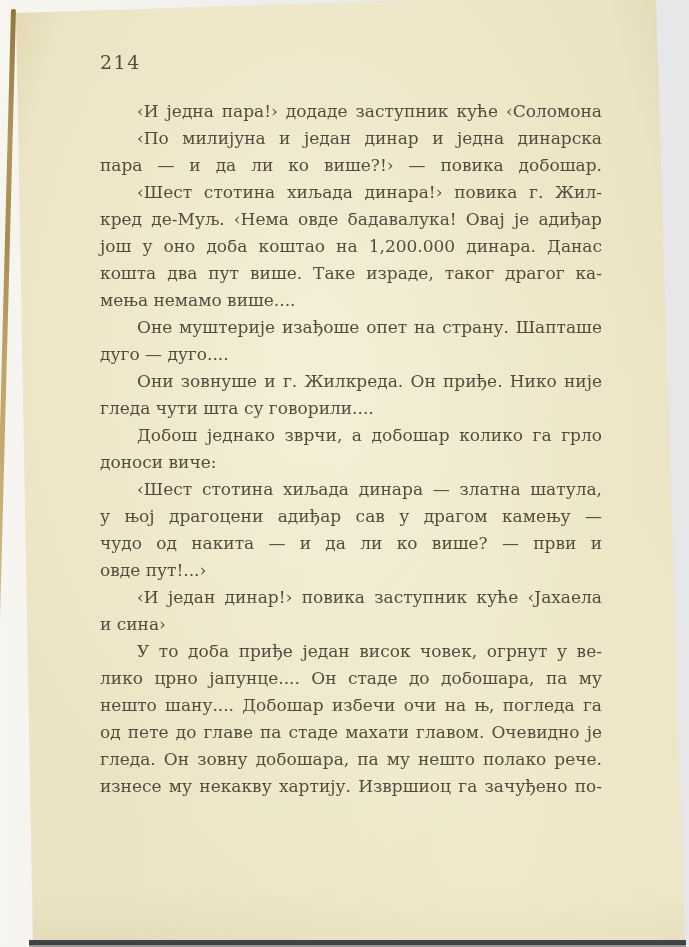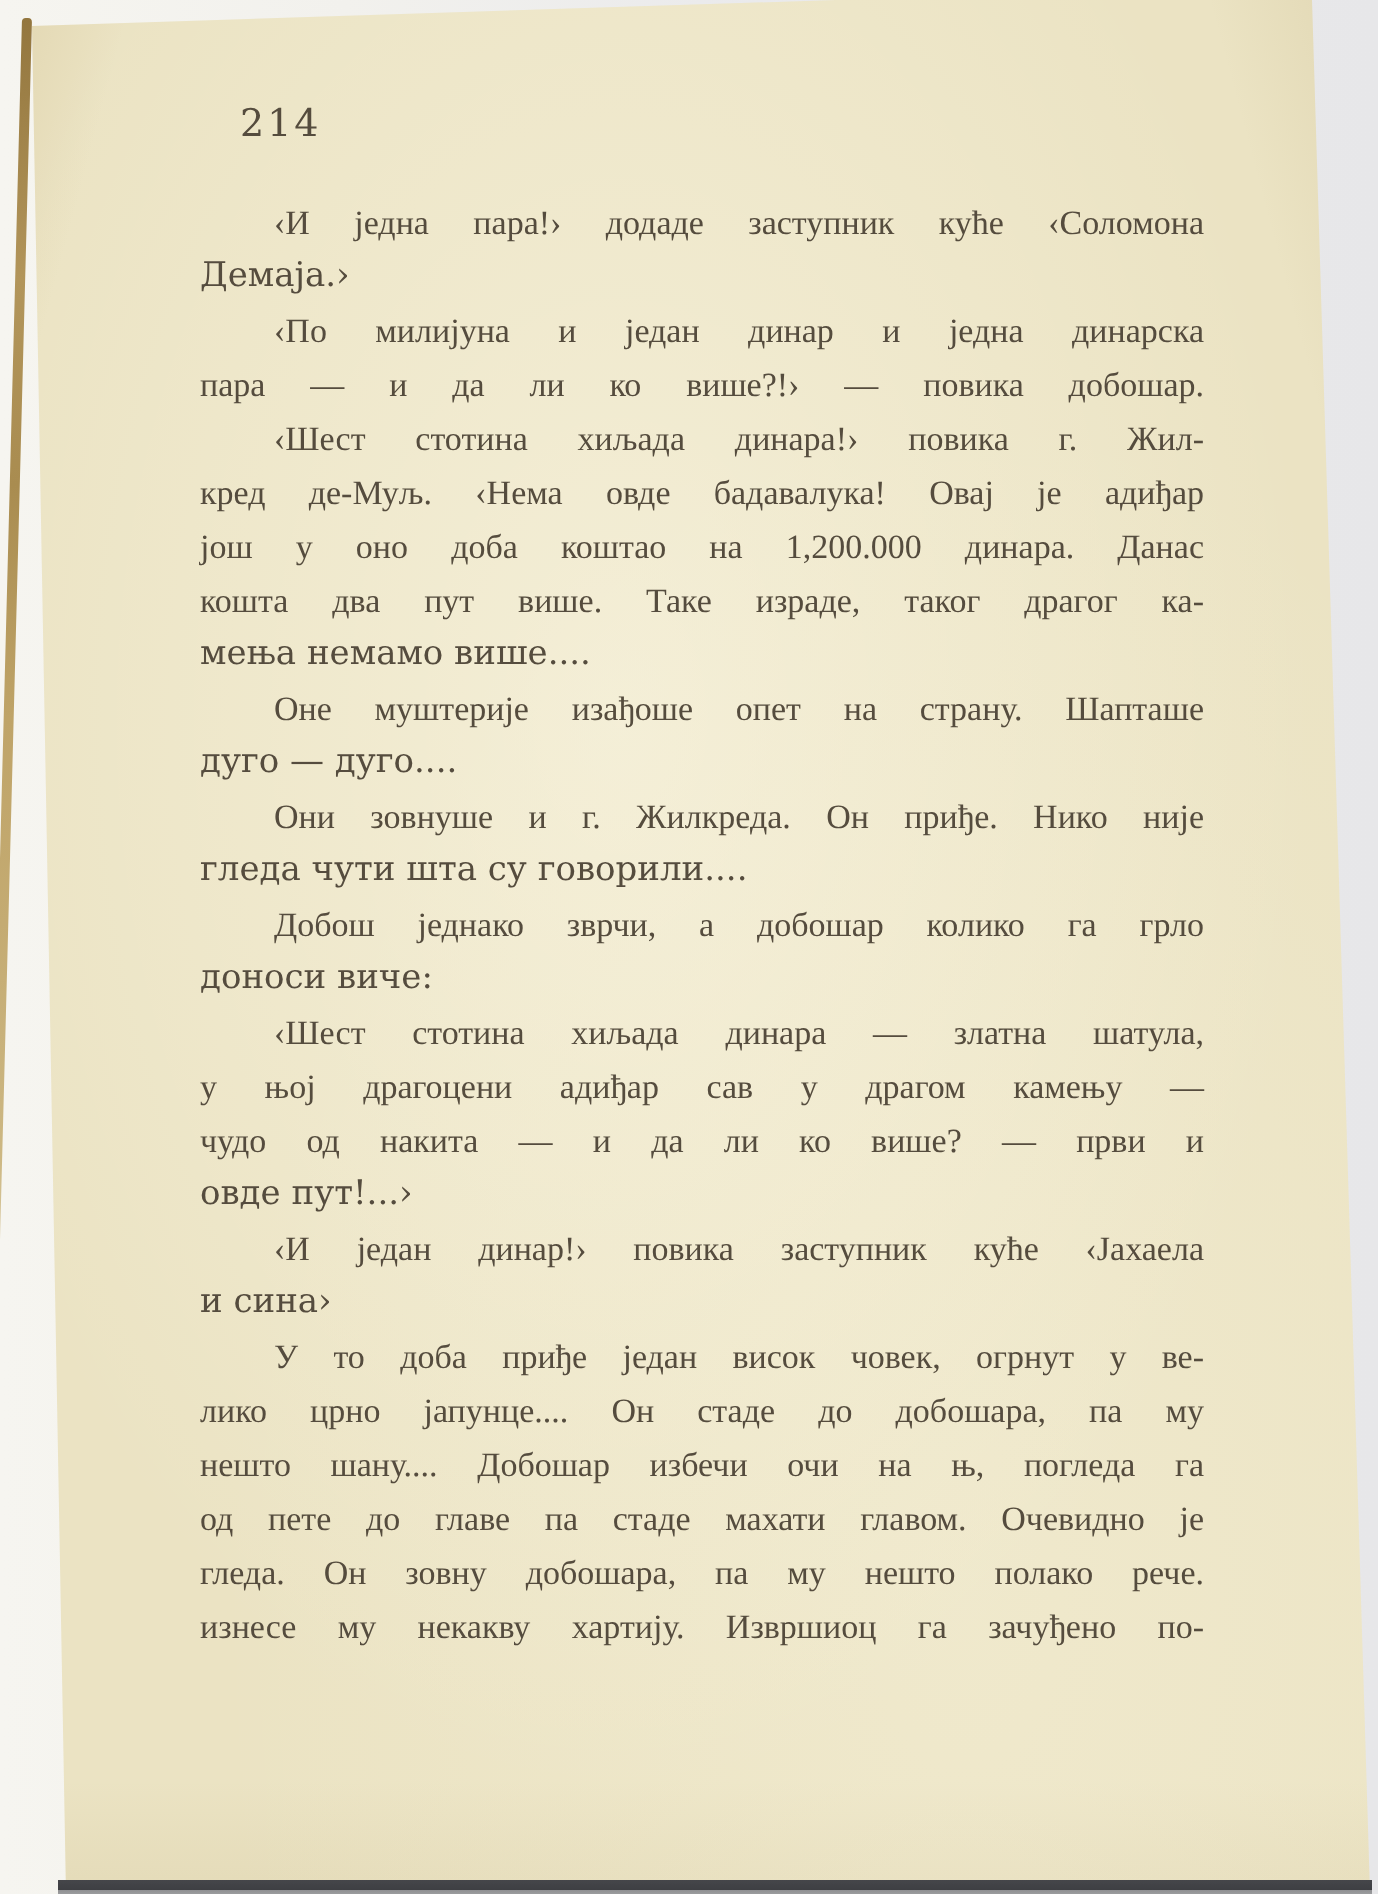--- a/index.html
+++ b/index.html
@@ -36,53 +36,51 @@
       #c4ab72 62%, #cdb883 78%, rgba(205,185,135,0) 100%);
   }
 
   
   .bottom-band {
     position: absolute; left: 29px; right: 3px; bottom: 0; height: 7px;
     background: linear-gradient(to bottom, #45464a 0px, #3e3f43 5px, #8f9092 5px, #9b9c9e 7px);
   }
 
   .pagenum {
-    position: absolute; left: 120px; top: 51px;
+    position: absolute; left: 100px; top: 51px;
     font-size: 19px; letter-spacing: 1.5px;
     color: var(--ink, #554c3e);
   }
 
   .text-block {
     position: absolute; left: 100px; top: 98px; width: 502px;
     font-size: 17px;
     color: var(--ink, #554c3e);
     text-rendering: optimizeLegibility;
   }
   .line {
     height: 27px; line-height: 27px;
     text-align: left;
   }
   .line.just {
     text-align: justify;
     text-align-last: justify;
-    font-family: Liberation Serif, serif;
   }
   .line.indent { text-indent: 37px; }
 </style>
 </head>
 <body>
 
 <div class="page"></div>
 <div class="edge-line"></div>
 
 <div class="pagenum">214</div>
 
 <div class="text-block">
     <div class="line indent just">‹И једна пара!› додаде заступник куће ‹Соломона</div>
-    <div class="line">Демаја.›</div>
     <div class="line indent just">‹По милијуна и један динар и једна динарска</div>
     <div class="line just">пара — и да ли ко више?!› — повика добошар.</div>
     <div class="line indent just">‹Шест стотина хиљада динара!› повика г. Жил-</div>
     <div class="line just">кред де-Муљ. ‹Нема овде бадавалука! Овај је адиђар</div>
     <div class="line just">још у оно доба коштао на 1,200.000 динара. Данас</div>
     <div class="line just">кошта два пут више. Таке израде, таког драгог ка-</div>
     <div class="line">мења немамо више....</div>
     <div class="line indent just">Оне муштерије изађоше опет на страну. Шапташе</div>
     <div class="line">дуго — дуго....</div>
     <div class="line indent just">Они зовнуше и г. Жилкреда. Он приђе. Нико није</div>

